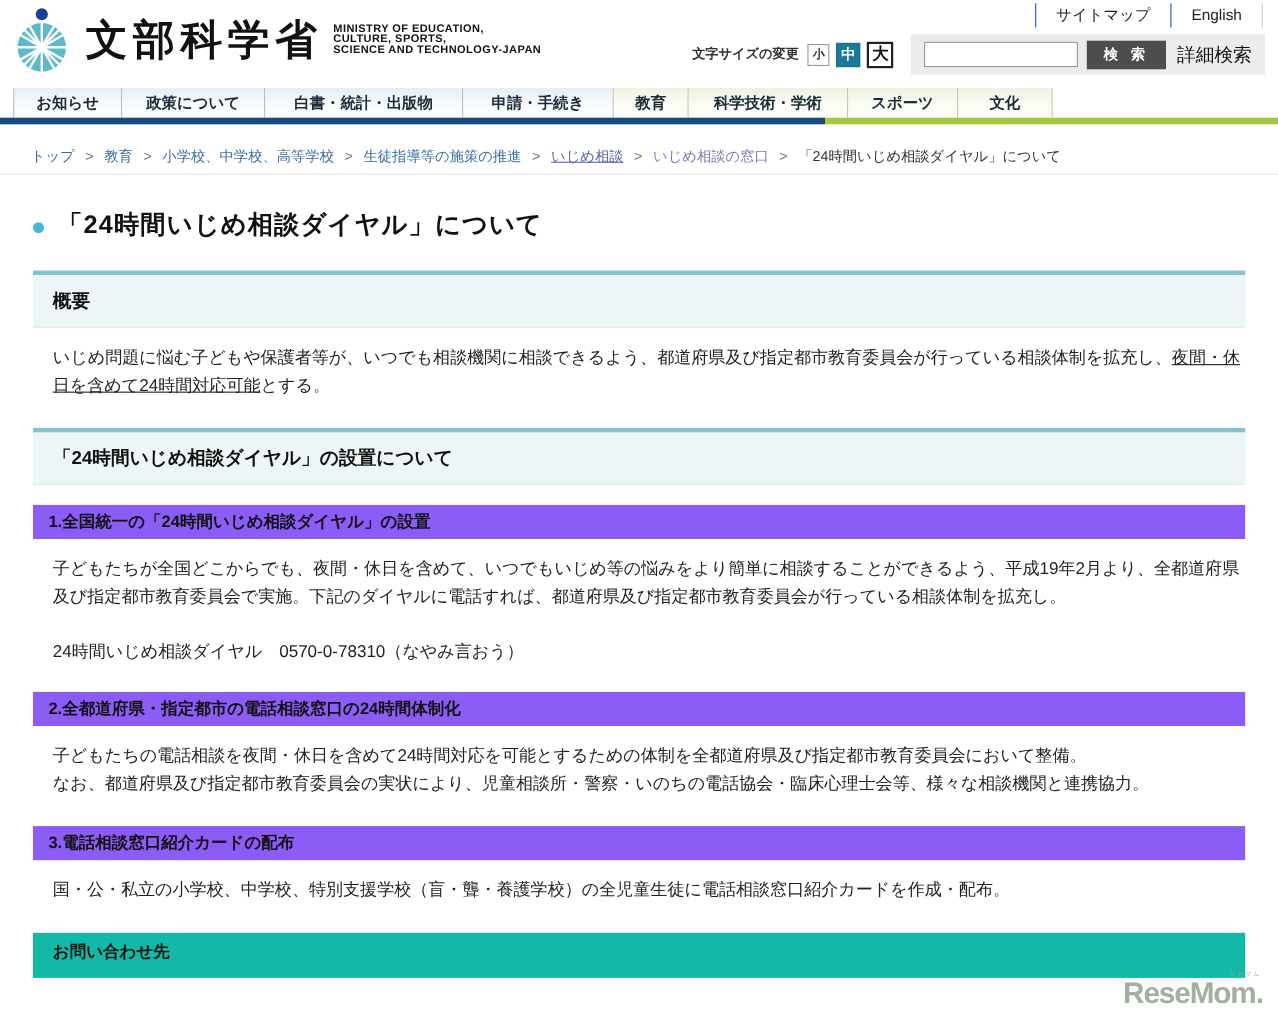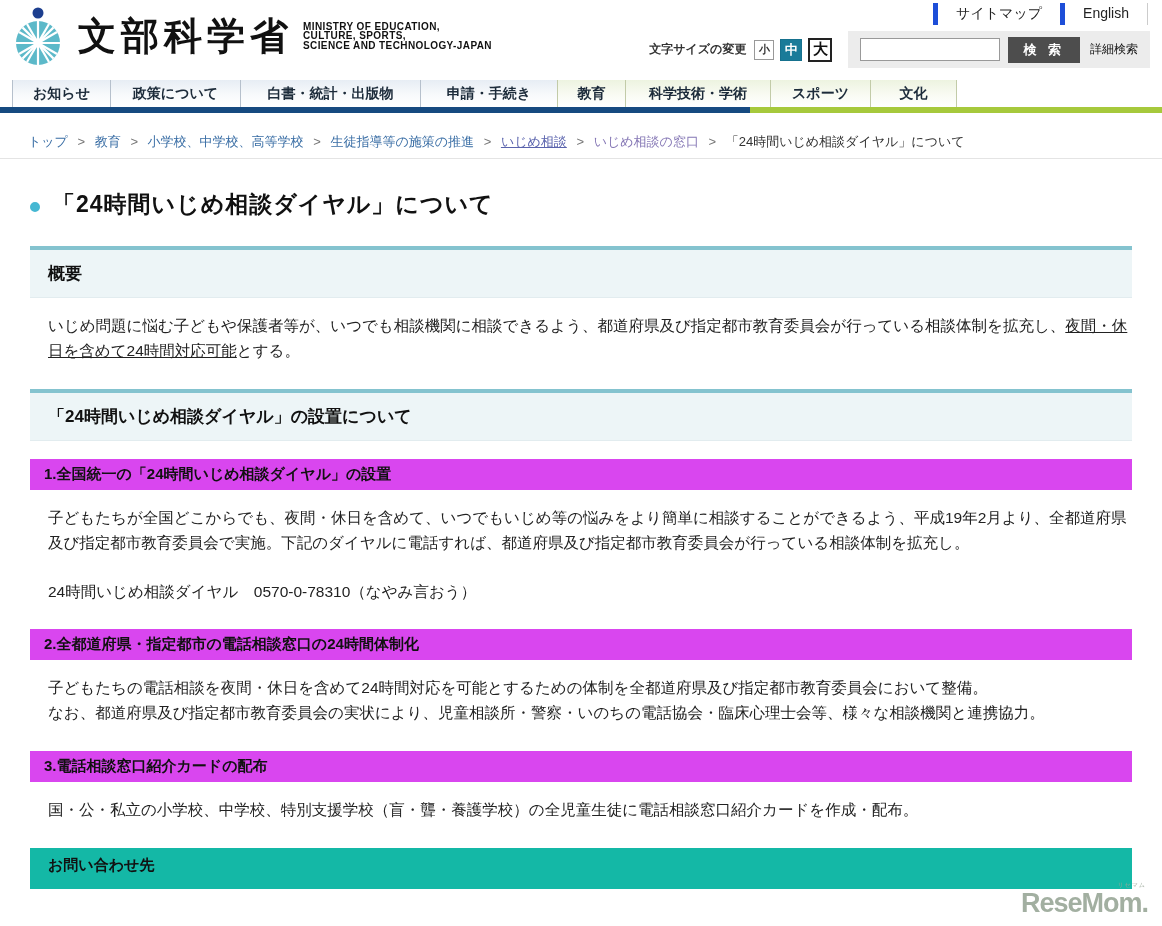--- a/index.html
+++ b/index.html
@@ -6,33 +6,33 @@
   html,body { width:1162px; height:926px; overflow:hidden; background:#fff;
     font-family:"Liberation Sans","DejaVu Sans",sans-serif; color:#222; }
 
   
   .header { position:relative; height:80px; background:#fff; }
   .logo-wrap { position:absolute; left:12px; top:5px; display:flex; align-items:center; }
   .logo-mark { width:52px; height:62px; margin-right:14px; }
   .logo-kanji { font-size:38px; font-weight:bold; color:#111; letter-spacing:5px; white-space:nowrap; }
   .logo-en { margin-left:10px; font-size:10px; font-weight:bold; color:#111; line-height:9.5px; letter-spacing:.4px; }
   .top-links { position:absolute; top:3px; right:14px; display:flex; font-size:14px; }
-  .top-links .tl { padding:2px 18px; border-left:5px solid #1d4ed8; color:#222; cursor:pointer; }
+  .top-links .tl { padding:2px 18px; border-left:1px solid #1d4ed8; color:#222; cursor:pointer; }
   .top-links .tl:last-child { border-right:1px solid #ccc; }
   .hdr-controls { position:absolute; top:31px; right:12px; display:flex; align-items:center; }
   .fs-label { font-size:12px; font-weight:bold; color:#333; margin-right:8px; }
   .fs-btn { display:inline-flex; align-items:center; justify-content:center; margin-right:6px; cursor:pointer; font-weight:bold; }
   .fs-small { width:20px; height:20px; font-size:11px; border:1px solid #999; background:#fff; color:#333; }
   .fs-med { width:22px; height:22px; font-size:13px; border:1px solid #16718e; background:#1a7b99; color:#fff; }
   .fs-large { width:24px; height:24px; font-size:15px; border:2px solid #222; background:#fff; color:#111; }
   .search-panel { margin-left:10px; background:#ececec; height:37px; display:flex; align-items:center; padding:16px 12px; }
   .search-input { width:140px; height:23px; border:1px solid #999; background:#fff; font-size:13px; padding:0 4px; }
   .search-btn { margin-left:8px; background:#4d4d4d; color:#fff; border:none; font-size:13px; font-weight:bold;
     padding:4px 15px; letter-spacing:4px; cursor:pointer; }
-  .adv-search { margin-left:10px; font-size:12px; color:#111; cursor:pointer; }
+  .adv-search { margin-left:10px; font-size:17px; color:#111; cursor:pointer; }
 
   
   .nav { position:relative; height:33px; }
   .nav-row { display:flex; height:27px; }
   .nav-spacer { width:12px; }
   .tab { display:flex; align-items:center; justify-content:center; font-size:14px; font-weight:bold;
     color:#1c2b3a; cursor:pointer; border-left:1px solid #b6c0cc; }
   .tab.blue { background:linear-gradient(180deg,#e7edf4 0%,#f8fafc 55%,#ffffff 100%); }
   .tab.green { background:linear-gradient(180deg,#edf3e0 0%,#f9fbf3 55%,#ffffff 100%); border-left:1px solid #c2cba8; }
   .tab:last-child { border-right:1px solid #c2cba8; }
@@ -52,21 +52,21 @@
   .main { padding:0 30px; position:relative; }
   .page-title-row { display:flex; align-items:center; margin-top:30px; }
   .title-bullet { width:8px; height:8px; border:5px solid #45b7d2; border-radius:50%; margin:4px 12px 0 0; }
   .page-title { font-size:23px; font-weight:bold; color:#111; letter-spacing:1px; }
 
   .sec-head { margin-top:26px; border-top:4px solid #84c3cf; background:#edf5f7; padding:12px 18px;
     font-size:17px; font-weight:bold; color:#111; border-bottom:1px solid #e2ecef; }
   .body-p { margin:15px 0 0 18px; font-size:15.5px; line-height:25px; color:#222; }
   .ul-seg { text-decoration:underline; }
 
-  .sub-head { margin-top:18px; background:#d946ef; padding:6px 14px; font-size:15px; font-weight:bold; color:#111; }
+  .sub-head { margin-top:18px; background:#8b5cf6; padding:6px 14px; font-size:15px; font-weight:bold; color:#111; }
   .sub-head.mt-lg { margin-top:26px; }
   .phone-line { margin:27px 0 0 18px; font-size:15.5px; color:#222; }
 
   .contact-bar { margin-top:26px; background:#14b8a6; padding:8px 18px 14px 18px; font-size:15px; font-weight:bold; color:#111; }
 
   .watermark { position:absolute; right:14px; top:888px; color:#99a797; font-weight:bold;
     font-size:27px; letter-spacing:-1px; opacity:.9; }
   .watermark .ruby { position:absolute; top:-7px; right:2px; font-size:6px; font-weight:normal; letter-spacing:1px; }
 </style>
 </head>

